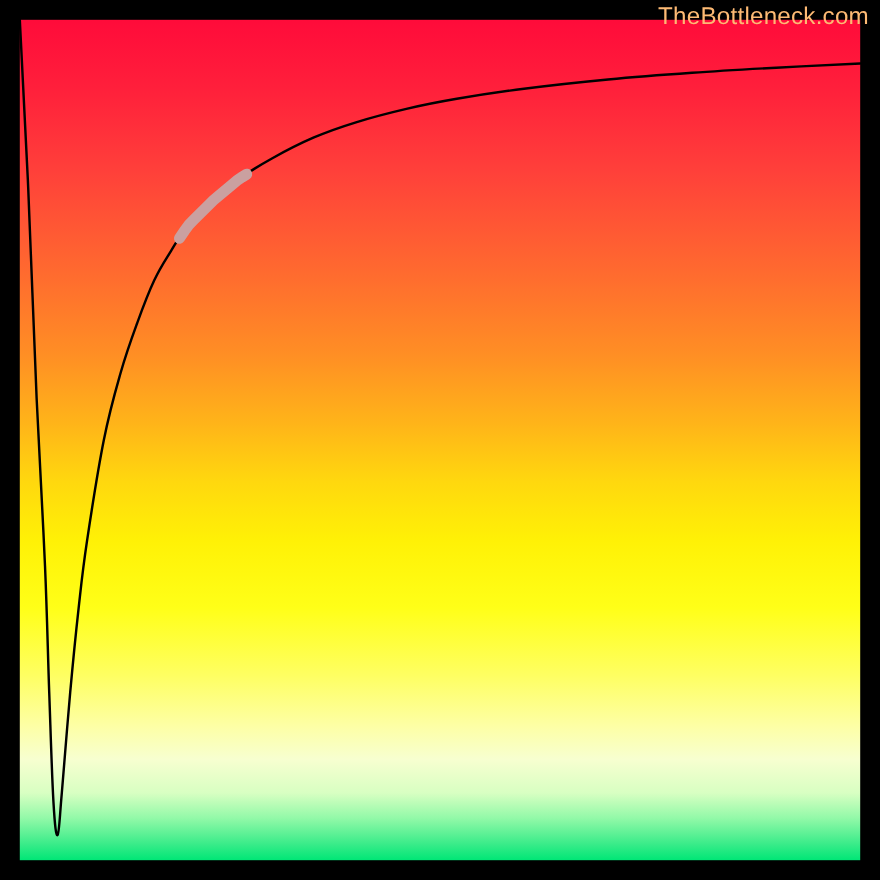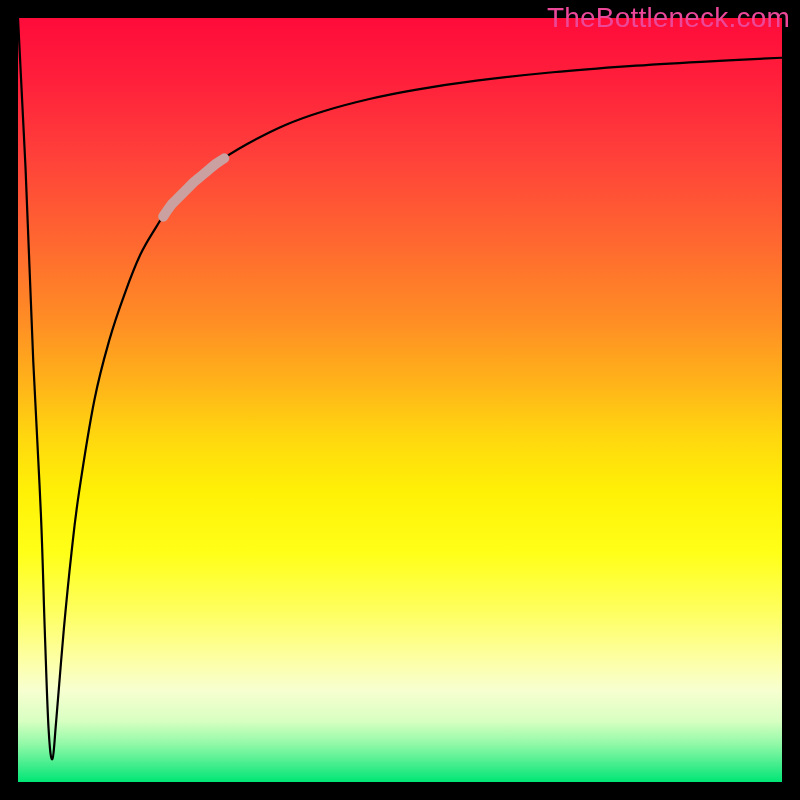--- a/index.html
+++ b/index.html
@@ -46,22 +46,22 @@
     position: absolute;
     inset: 0;
     width: 100%;
     height: 100%;
     overflow: visible;
   }
   .watermark {
     position: absolute;
     top: 2px;
     right: 10px;
-    color: #ec4899;
-    font-size: 28px;
+    color: #fdba74;
+    font-size: 22px;
     letter-spacing: 0.2px;
     font-family: Arial, Helvetica, sans-serif;
   }
 </style>
 </head>
 <body>
 
 <div class="frame">
   <div class="plot-area">
     <svg class="curve" viewBox="0 0 764 764" preserveAspectRatio="none">

